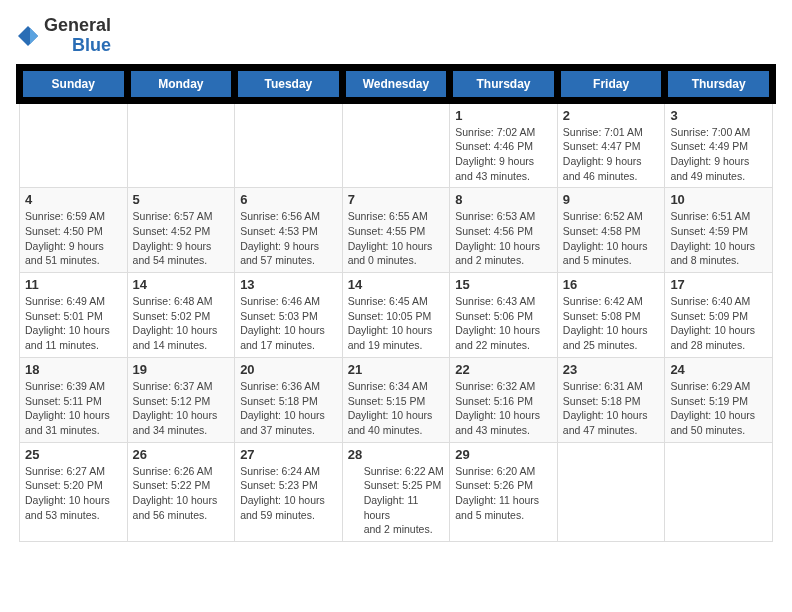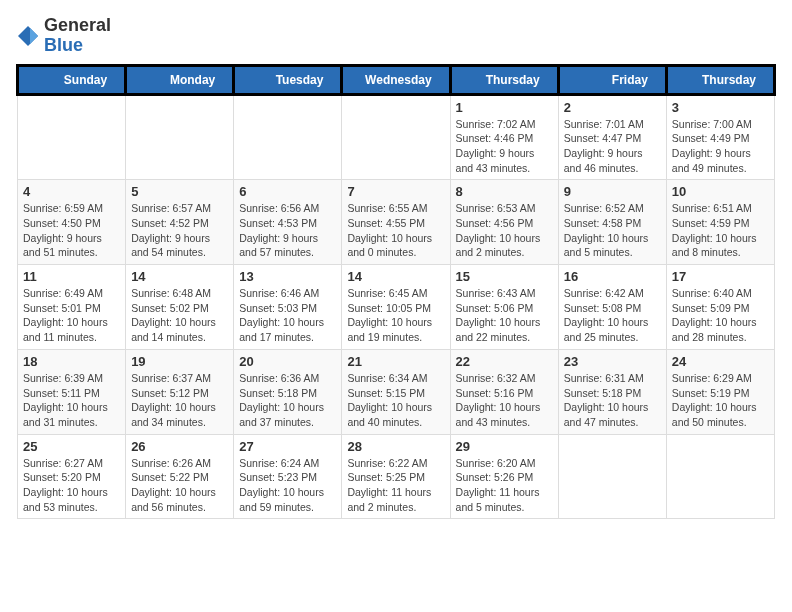--- a/index.html
+++ b/index.html
@@ -17,20 +17,21 @@
       margin-bottom: 8px;
     }
     .logo {
       display: flex;
       align-items: center;
     }
     .logo-text {
       display: flex;
       flex-direction: column;
       line-height: 1.1;
+      text-align: right;
     }
     .logo-general {
       font-size: 18px;
       font-weight: bold;
       color: #333;
     }
     .logo-blue {
       font-size: 18px;
       font-weight: bold;
       color: #2a6db5;
@@ -53,25 +54,25 @@
       color: #555;
     }
     table {
       width: 100%;
       border-collapse: collapse;
       font-size: 11px;
     }
     thead tr th {
       background-color: #2a6db5;
       color: #fff;
-      text-align: right;
+      text-align: center;
       padding: 6px 17px;
       font-size: 12px;
       font-weight: bold;
-      border: 3px solid #000000;
+      border: 7px solid #000000;
     }
     tbody tr td {
       vertical-align: top;
       border: 1px solid #ddd;
       padding: 4px 5px;
       width: 14.28%;
       min-height: 80px;
       background: #fff;
     }
     tbody tr:nth-child(even) td {
@@ -321,21 +322,21 @@
         </td>
         <td>
           <div class="day-number">27</div>
           <div class="day-info" style="white-space: pre-line;">Sunrise: 6:24 AM
 Sunset: 5:23 PM
 Daylight: 10 hours
 and 59 minutes.</div>
         </td>
         <td>
           <div class="day-number">28</div>
-          <div class="day-info" style="white-space: pre-line;">Sunrise: 6:22 AM
+          <div class="day-info" style="white-space: pre-line; margin-left: 16px;">Sunrise: 6:22 AM
 Sunset: 5:25 PM
 Daylight: 11 hours
 and 2 minutes.</div>
         </td>
         <td>
           <div class="day-number">29</div>
           <div class="day-info" style="white-space: pre-line;">Sunrise: 6:20 AM
 Sunset: 5:26 PM
 Daylight: 11 hours
 and 5 minutes.</div>

